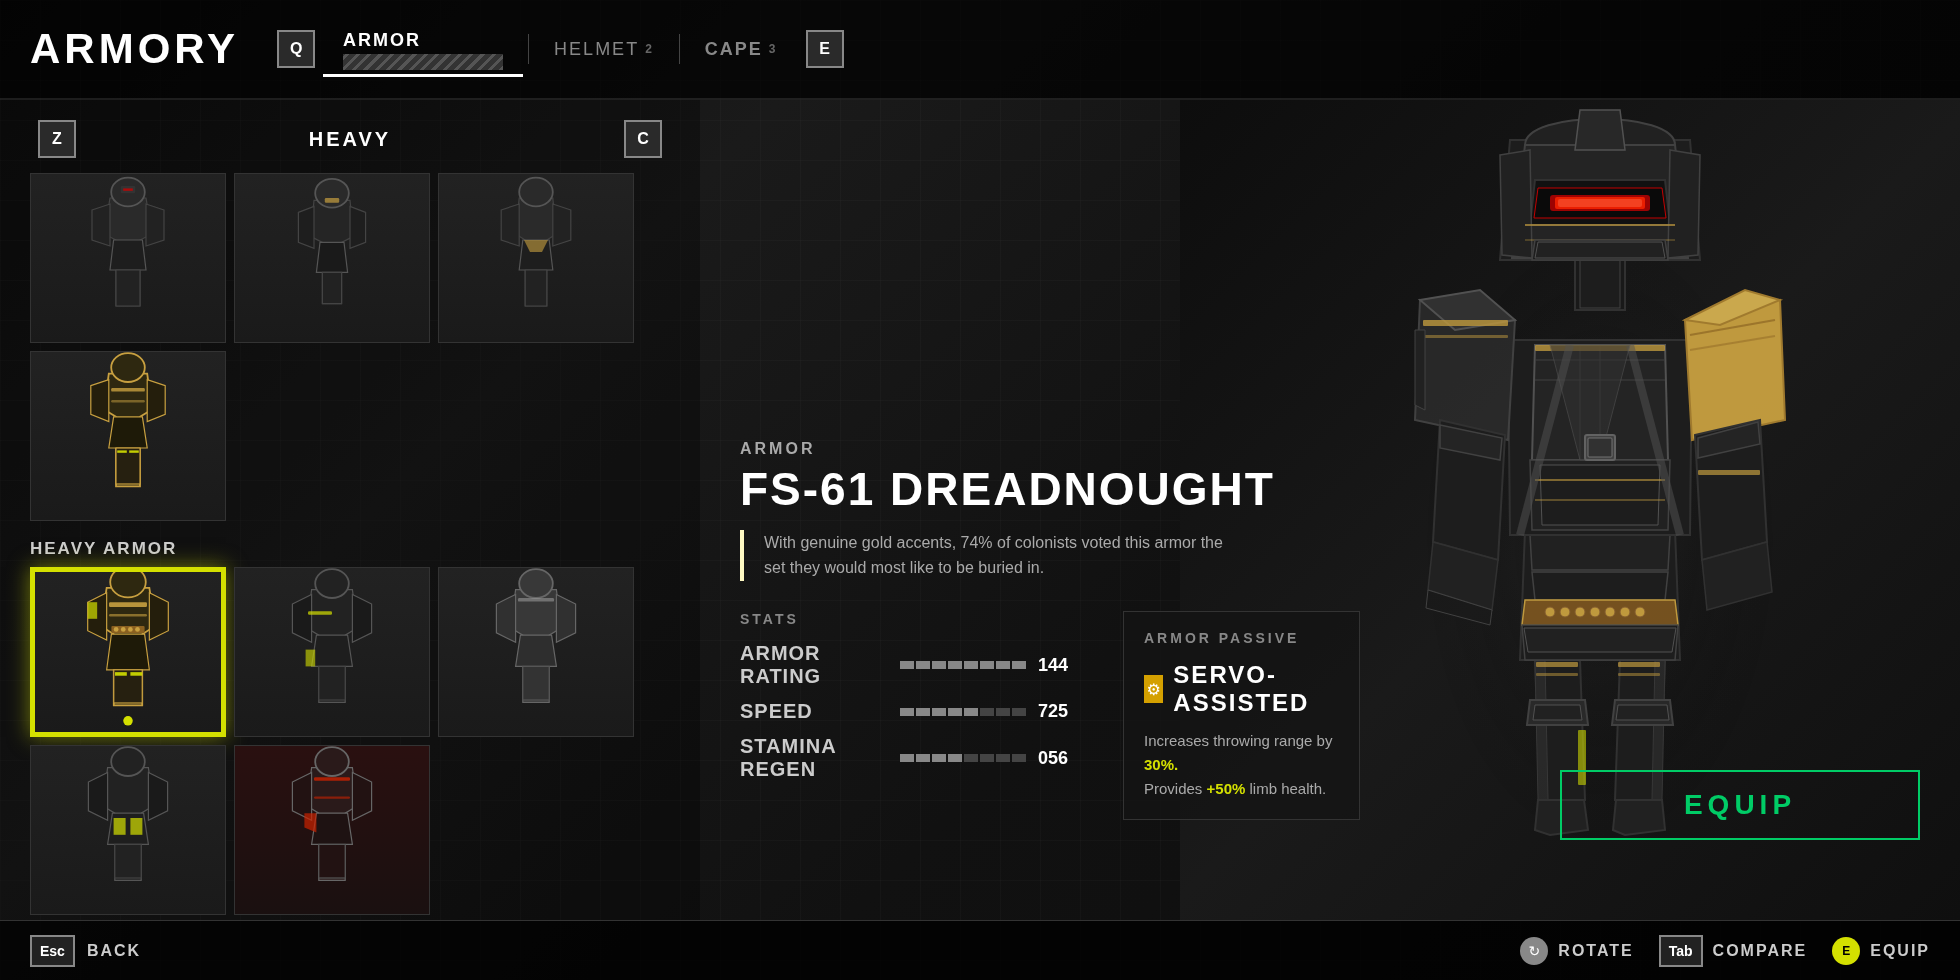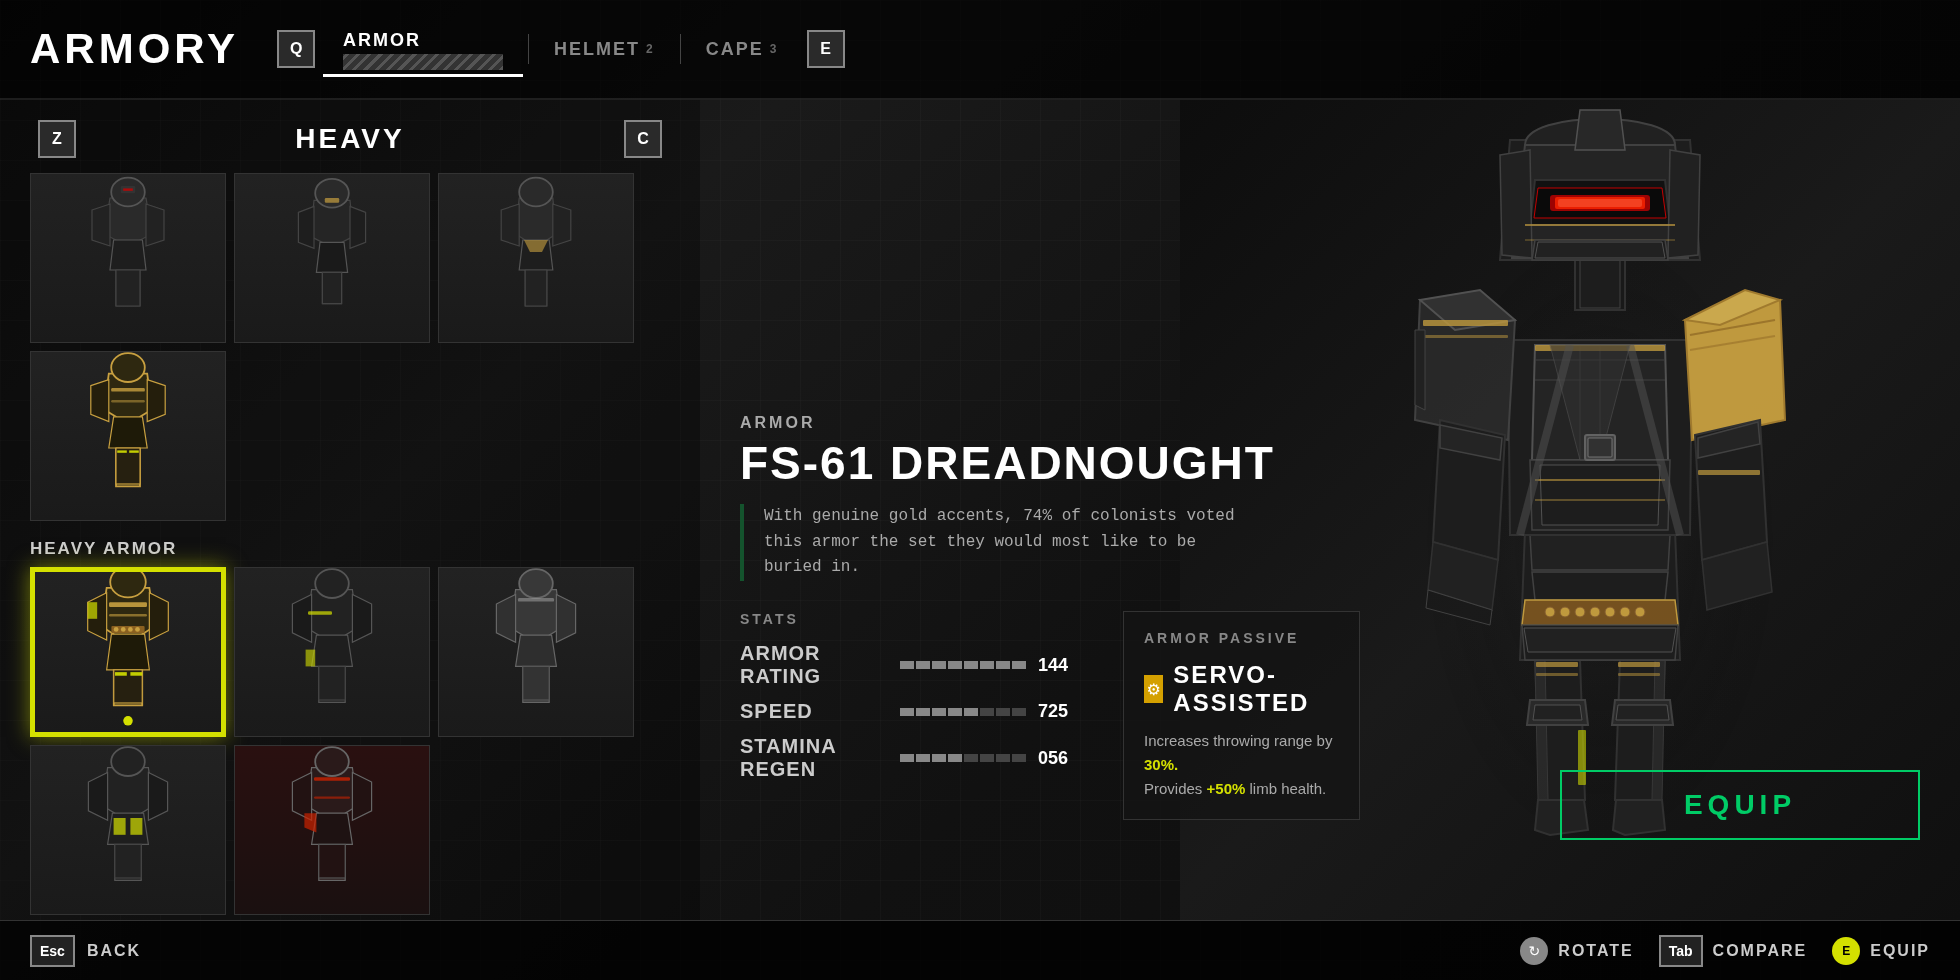--- a/index.html
+++ b/index.html
@@ -141,21 +141,21 @@
     }
 
     .category-nav {
       display: flex;
       align-items: center;
       justify-content: space-between;
       margin-bottom: 15px;
     }
 
     .category-title {
-      font-size: 28px;
+      font-size: 20px;
       font-weight: 900;
       letter-spacing: 3px;
       color: #fff;
       text-transform: uppercase;
     }
 
     
     .armor-grid-row {
       display: flex;
       gap: 8px;
@@ -251,22 +251,21 @@
       color: #fff;
       text-transform: uppercase;
       line-height: 1;
       margin-bottom: 18px;
     }
 
     .item-description-wrap {
       position: relative;
       padding-left: 20px;
       margin-bottom: 30px;
-      border-left: 4px solid #14532d;
-      font-family: Liberation Mono, monospace;
+      border-left: 4px solid #fef9c3;
     }
 
     .item-description {
       font-size: 16px;
       color: #aaa;
       line-height: 1.6;
       max-width: 480px;
     }
 
     .stats-passive-row {
@@ -491,21 +490,21 @@
     <div class="tab-nav">
 
       <div class="tab-item active" style="flex-direction: column; align-items: flex-start; padding-bottom: 4px;">
         <span style="font-size:18px; font-weight:700; letter-spacing:2px; color:#fff;">ARMOR</span>
         <div class="hatch-box"></div>
       </div>
 
       <div class="tab-divider"></div>
 
       <div class="tab-item" style="position:relative;">
-        <span style="font-size:18px; font-weight:700; letter-spacing:2px; color:#888;">HELMET</span>
+        <span style="font-size:18px; font-weight:400; letter-spacing:2px; color:#888;">HELMET</span>
         <span class="tab-number">2</span>
       </div>
 
       <div class="tab-divider"></div>
 
       <div class="tab-item">
         <span style="font-size:18px; font-weight:700; letter-spacing:2px; color:#888;">CAPE</span>
         <span class="tab-number">3</span>
       </div>
     </div>

